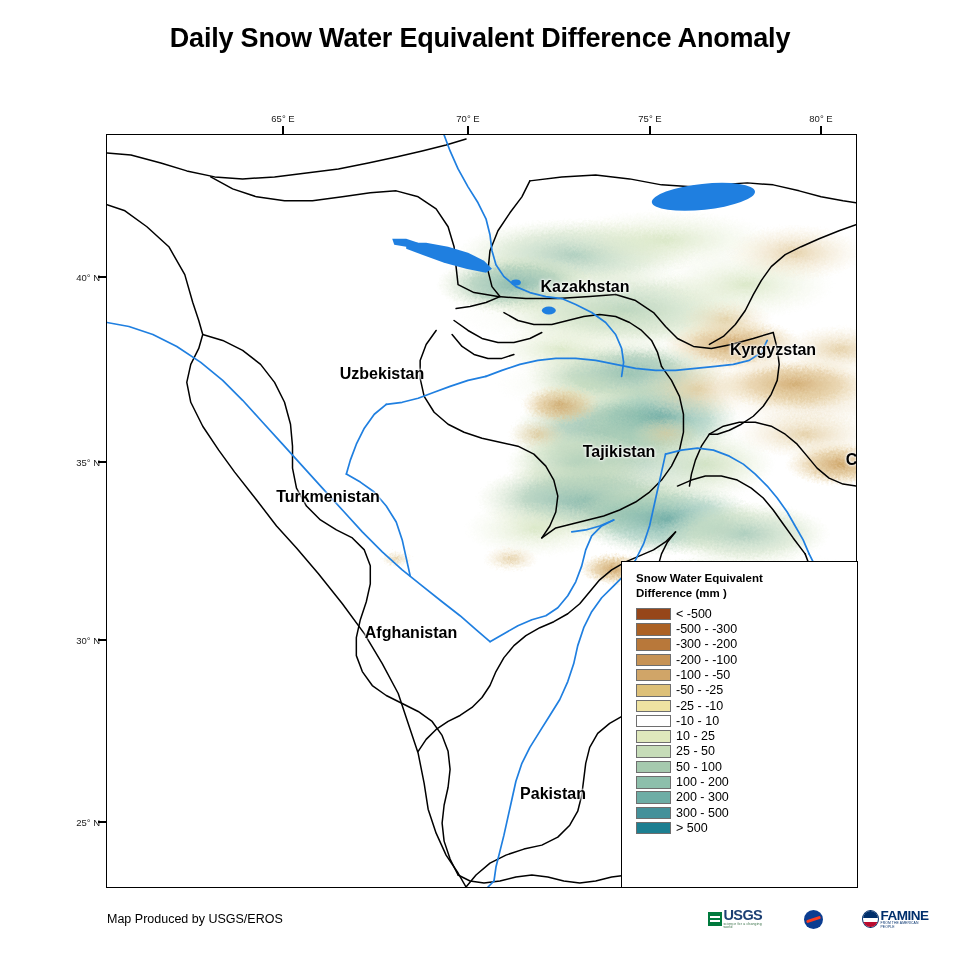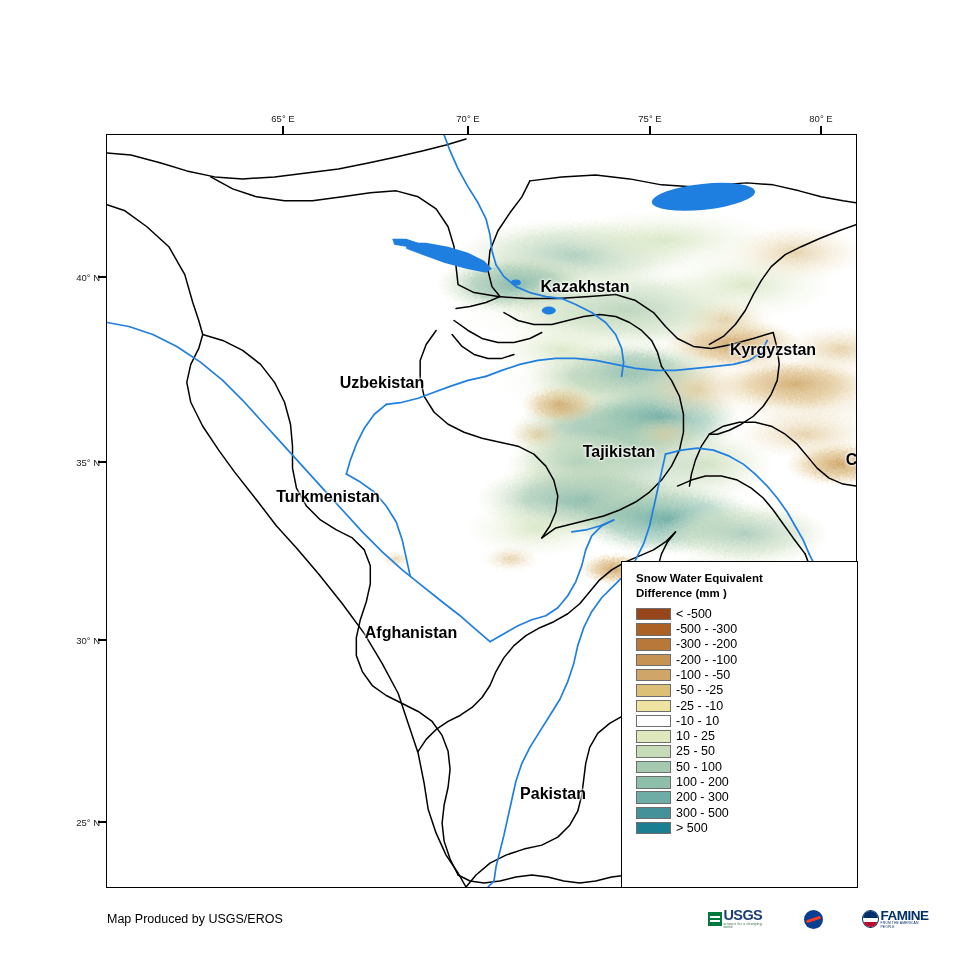--- a/index.html
+++ b/index.html
@@ -140,20 +140,21 @@
     background: #f4e6a0; border-radius: 50% 40% 55% 45%;
   }
   .fews-word { font-size: 10.5px; font-weight: bold; color: #b01c22; letter-spacing: 0.4px; line-height: 1; }
   .fews-tag { font-size: 3.2px; color: #b01c22; line-height: 1; }
   .logo-stack { display: flex; flex-direction: column; justify-content: center; }
 </style>
 </head>
 <body>
 
 <div id="title-block">
+  <div id="main-title">Daily Snow Water Equivalent Difference Anomaly</div>
 </div>
 
 <div id="map-frame">
   <svg id="map-canvas" viewBox="0 0 751 754" preserveAspectRatio="none" shape-rendering="geometricPrecision">
     <defs>
       <clipPath id="frameClip">
           <rect x="0" y="0" width="751" height="754"></rect>
         </clipPath>
 
       <radialGradient id="gGreenA" cx="50%" cy="50%" r="50%">
@@ -389,21 +390,21 @@
         <ellipse cx="598" cy="62" rx="52" ry="13" fill="#1f7fe0" transform="rotate(-6 598 62)"></ellipse>
 
         <ellipse cx="443" cy="176" rx="7" ry="4" fill="#1f7fe0"></ellipse>
         <ellipse cx="410" cy="148" rx="5" ry="3" fill="#1f7fe0"></ellipse>
       </g>
     </g>
   </svg>
 
   <div>
     <div class="country-label" style="left:478px;top:152px;font-size:16px">Kazakhstan</div>
-    <div class="country-label" style="left:275px;top:248px;font-size:16px">Uzbekistan</div>
+    <div class="country-label" style="left:275px;top:239px;font-size:16px">Uzbekistan</div>
     <div class="country-label" style="left:666px;top:215px;font-size:16px">Kyrgyzstan</div>
     <div class="country-label" style="left:512px;top:317px;font-size:16px">Tajikistan</div>
     <div class="country-label" style="left:761px;top:325px;font-size:16px">China</div>
     <div class="country-label" style="left:221px;top:362px;font-size:16px">Turkmenistan</div>
     <div class="country-label" style="left:304px;top:498px;font-size:16px">Afghanistan</div>
     <div class="country-label" style="left:446px;top:659px;font-size:16px">Pakistan</div>
   </div>
 </div>
 
 <div>

